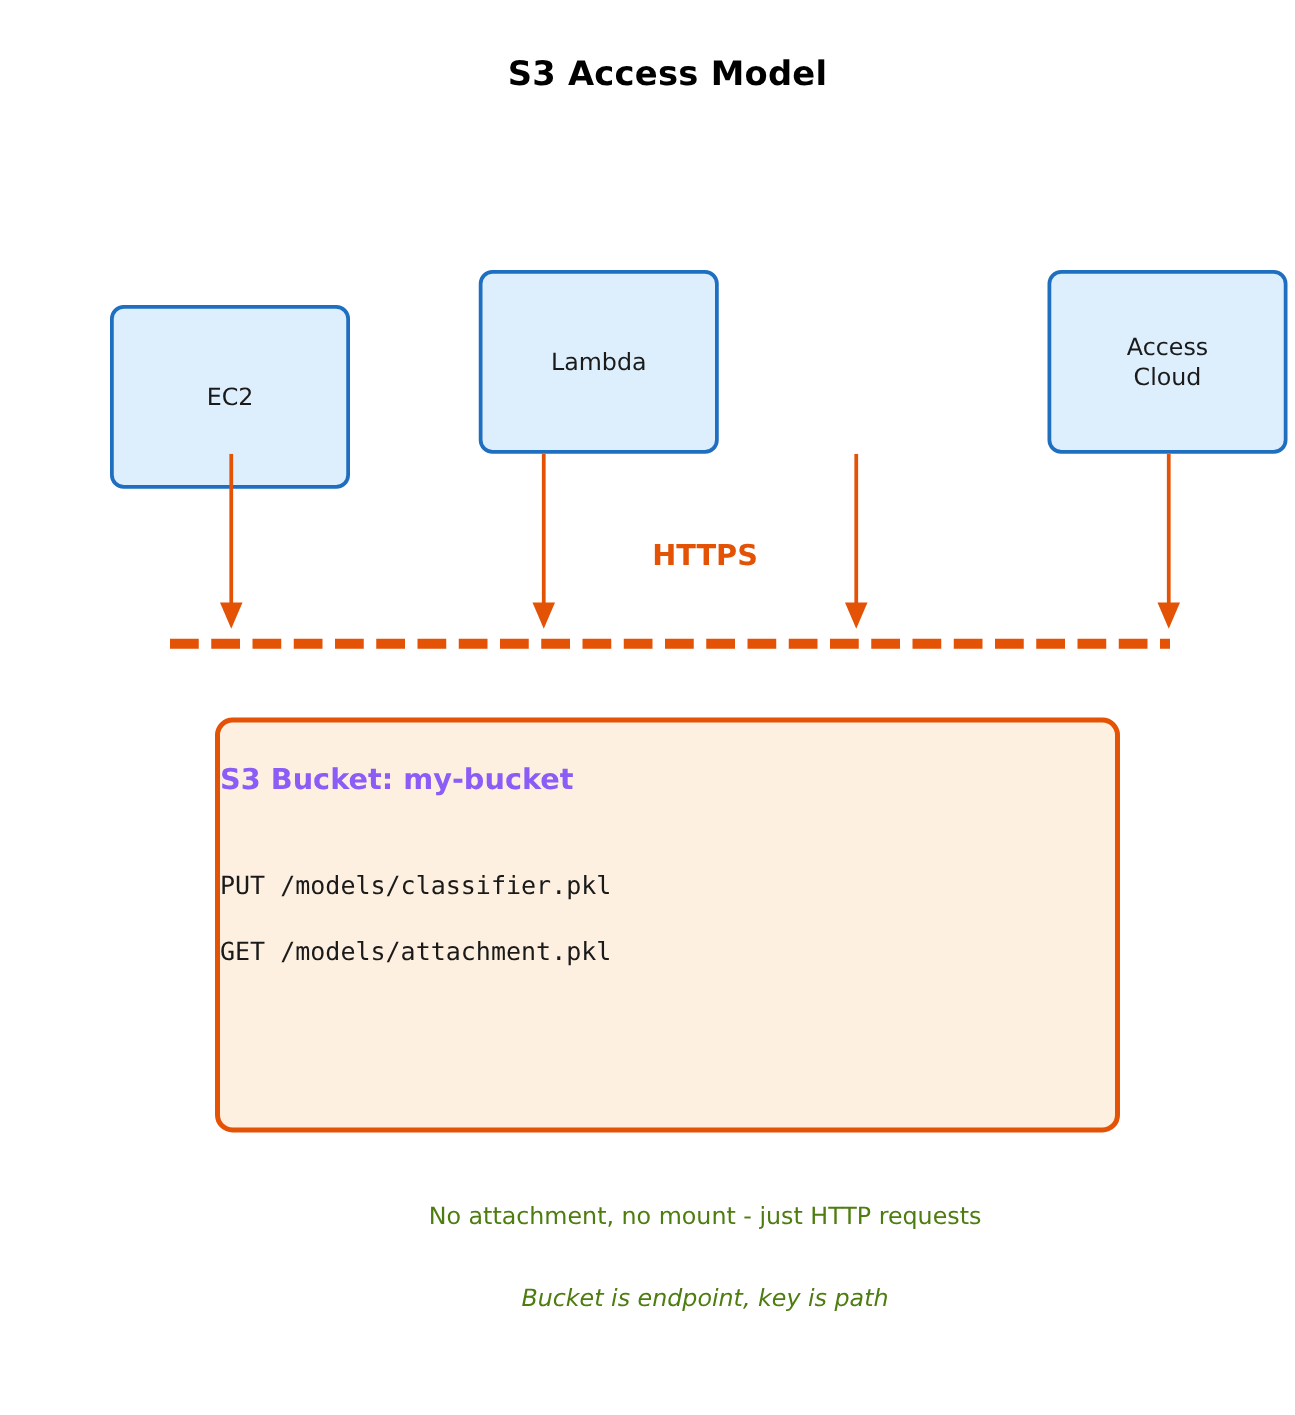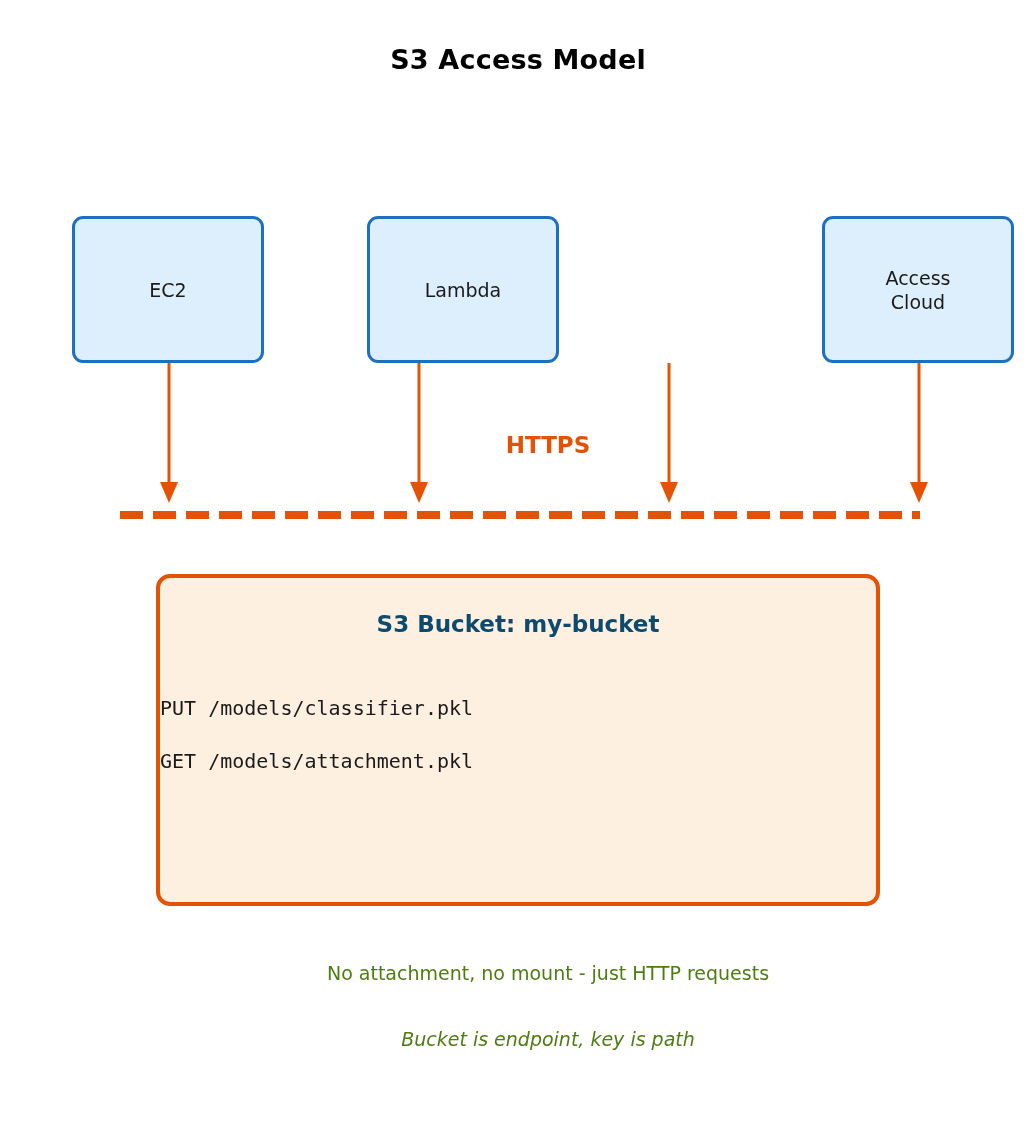--- a/index.html
+++ b/index.html
@@ -11,21 +11,21 @@
     width: 1036px;
     height: 1132px;
     position: relative;
     font-family: "DejaVu Sans", sans-serif;
     color: #1a1a1a;
     overflow: hidden;
   }
 
   #diagram-root {
     position: absolute;
-    left: 0; top: 0;
+    left: 16px; top: 0;
     width: 826px;
     height: 1132px;
   }
 
   
   .diagram-title {
     position: absolute;
     left: 0;
     top: 44px;
     width: 1036px;
@@ -57,21 +57,21 @@
     align-items: center;
     justify-content: center;
   }
   .client-box-label {
     font-size: 19px;
     line-height: 24px;
     color: #1a1a1a;
     text-align: center;
     white-space: pre-line;
   }
-  .cb-0 { left: 0px; }
+  .cb-0 { left: 0px; margin-top: 28px; }
   .cb-1 { left: 250px; margin-left: 45px; }
   .cb-2 { left: 500px; }
   .cb-3 { left: 750px; }
 
   
   .arrow {
     position: absolute;
     top: 363px;
     width: 22px;
     height: 140px;
@@ -114,24 +114,23 @@
     box-sizing: border-box;
     background: #fdf0e0;
     border: 4px solid #e35205;
     border-radius: 14px;
   }
   .bucket-title {
     position: absolute;
     left: 0;
     top: 33px;
     width: 100%;
-    text-align: center;
     font-size: 23px;
     font-weight: bold;
-    color: #0c4a6e;
+    color: #8b5cf6;
   }
   .bucket-ops {
     position: absolute;
     left: 0;
     top: 118px;
     width: 100%;
   }
   .bucket-op {
     text-align: left;
     font-family: "DejaVu Sans Mono", monospace;

